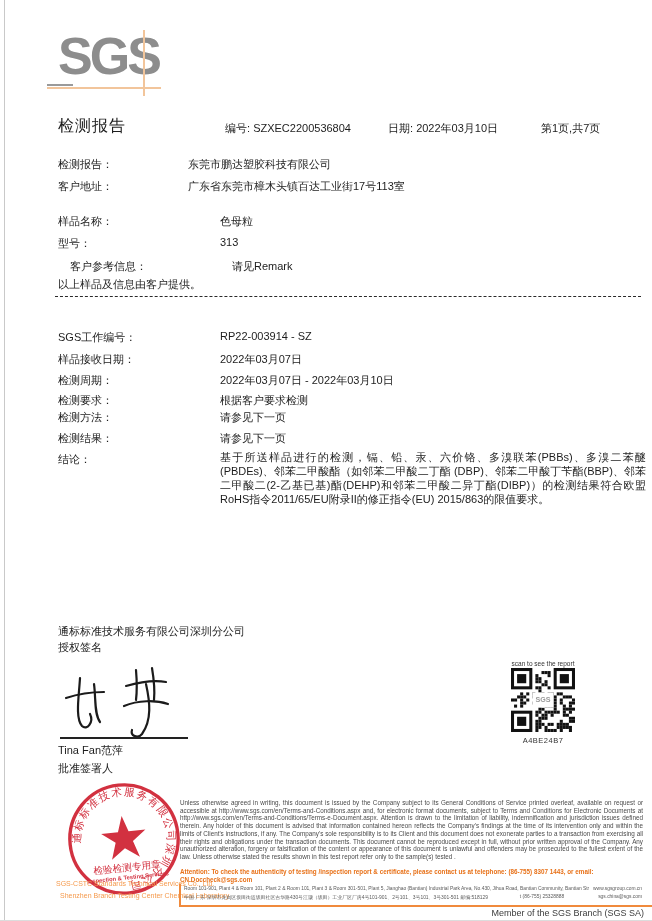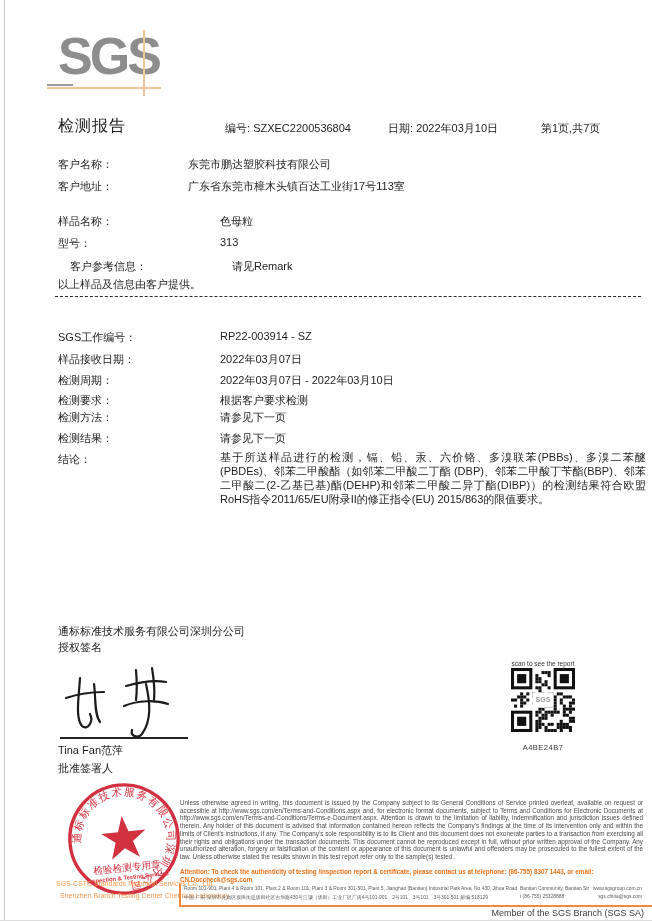--- a/index.html
+++ b/index.html
@@ -37,21 +37,21 @@
   .sig-company{position:absolute;left:58px;top:624px;font-size:11px;}
   .sig-auth{position:absolute;left:58px;top:640px;font-size:11px;}
   .sig-svg{position:absolute;left:60px;top:662px;}
   .sig-line{position:absolute;left:60px;top:737px;width:128px;height:2px;background:#222;}
   .sig-name{position:absolute;left:58px;top:743px;font-size:11px;}
   .sig-role{position:absolute;left:58px;top:761px;font-size:11px;}
 
   
   .qr-block{position:absolute;left:498px;top:660px;width:90px;text-align:center;}
   .qr-caption{font-size:6.5px;color:#333;margin-bottom:1px;}
-  .qr-code-text{font-size:7.5px;color:#333;margin-top:7px;letter-spacing:.5px;}
+  .qr-code-text{font-size:7.5px;color:#333;margin-top:0;letter-spacing:.5px;}
 
   
   .stamp-svg{position:absolute;left:66px;top:781px;transform:rotate(-6deg);opacity:.92;}
   .stamp-co-en{position:absolute;left:56px;top:880px;font-size:7px;color:#f59a4d;white-space:nowrap;}
   .stamp-lab-en{position:absolute;left:60px;top:892px;font-size:7px;color:#f59a4d;white-space:nowrap;}
 
   .disclaimer{position:absolute;left:180px;top:799px;width:463px;font-size:6.3px;line-height:7.7px;color:#4a4a4a;text-align:justify;}
   .attention{position:absolute;left:180px;top:868px;width:463px;font-size:6.3px;line-height:7.5px;color:#e87118;font-weight:bold;}
   .addr{position:absolute;left:184px;width:458px;font-size:4.9px;color:#5a5a5a;white-space:nowrap;display:flex;justify-content:space-between;}
   .addr-1{top:886px;}
@@ -79,21 +79,21 @@
     <span>编号:</span>
     <span>SZXEC2200536804</span>
   </div>
   <div class="hdr-field hdr-date">
     <span>日期:</span>
     <span>2022年03月10日</span>
   </div>
   <div class="hdr-field hdr-page">第1页,共7页</div>
 
   <div class="row" style="left:58px;top:157px;">
-    <span class="lbl lblw-cust">客户名称：</span>
+    <span class="lbl lblw-cust">检测报告：</span>
     <span class="valx-cust">东莞市鹏达塑胶科技有限公司</span>
   </div>
   <div class="row" style="left:58px;top:179px;">
     <span class="lbl lblw-cust">客户地址：</span>
     <span class="valx-cust">广东省东莞市樟木头镇百达工业街17号113室</span>
   </div>
 
   <div class="row" style="left:58px;top:214px;">
     <span class="lbl lblw-smp">样品名称：</span>
     <span class="valx-smp">色母粒</span>

